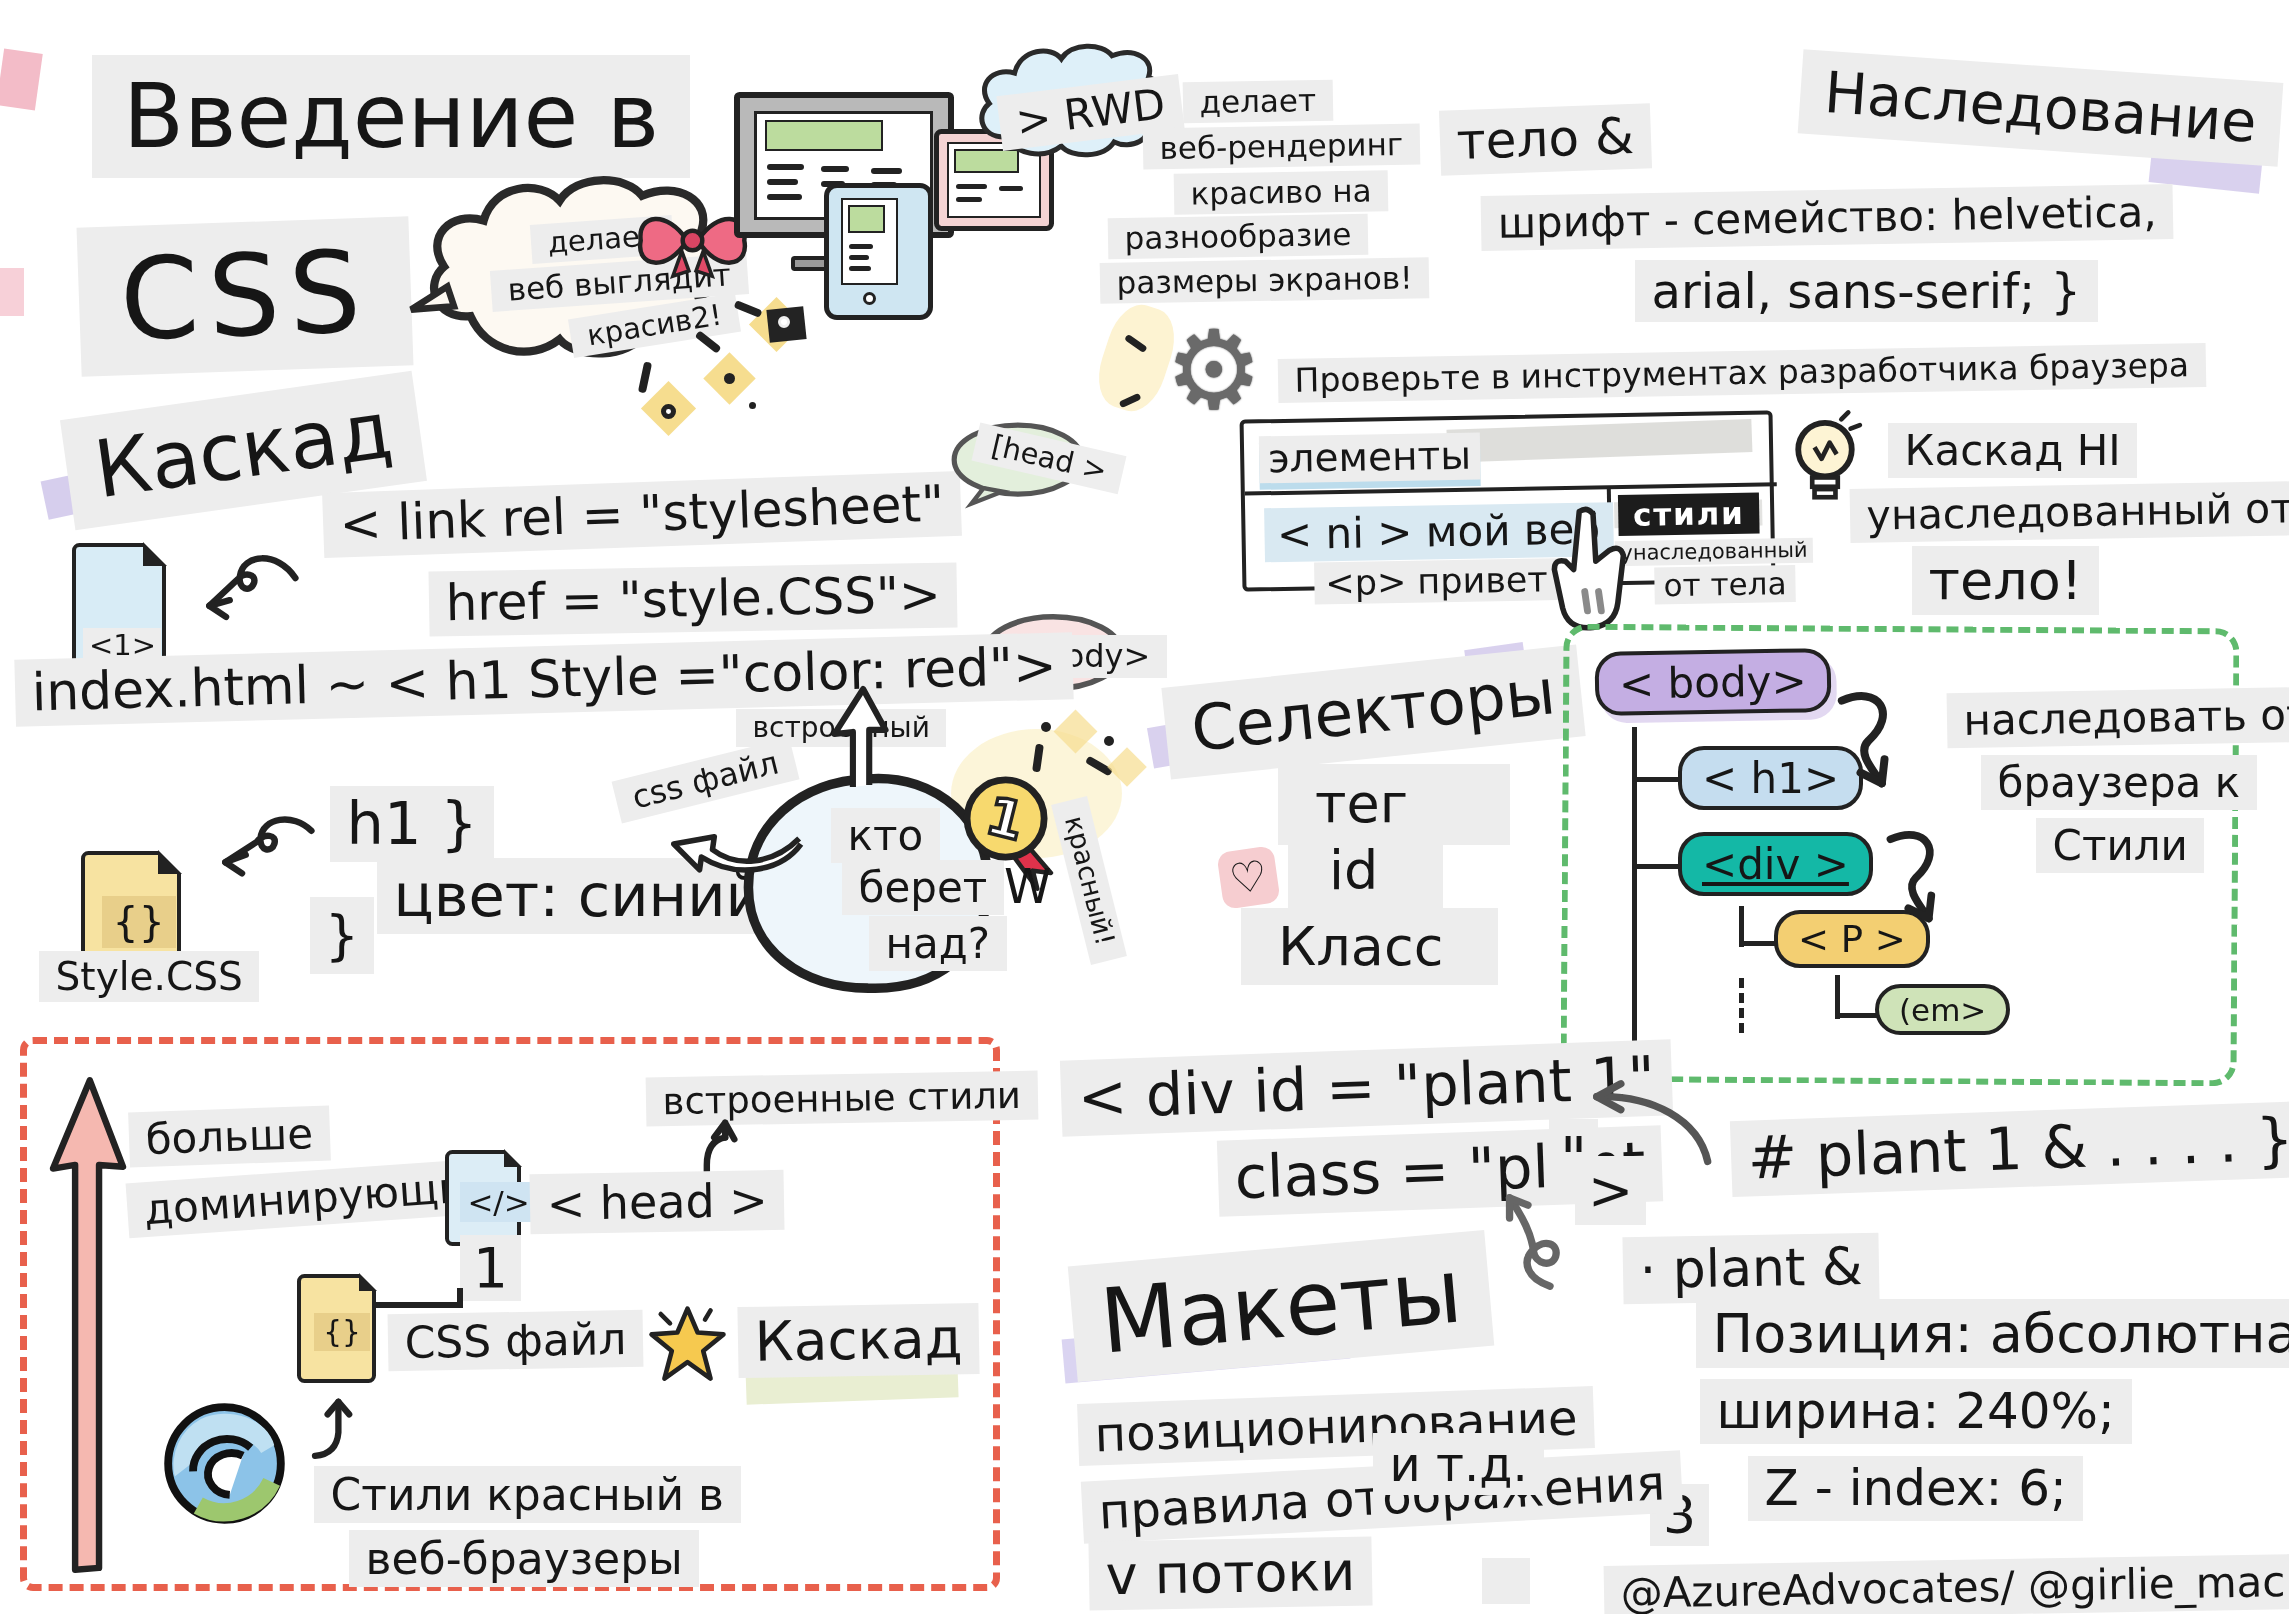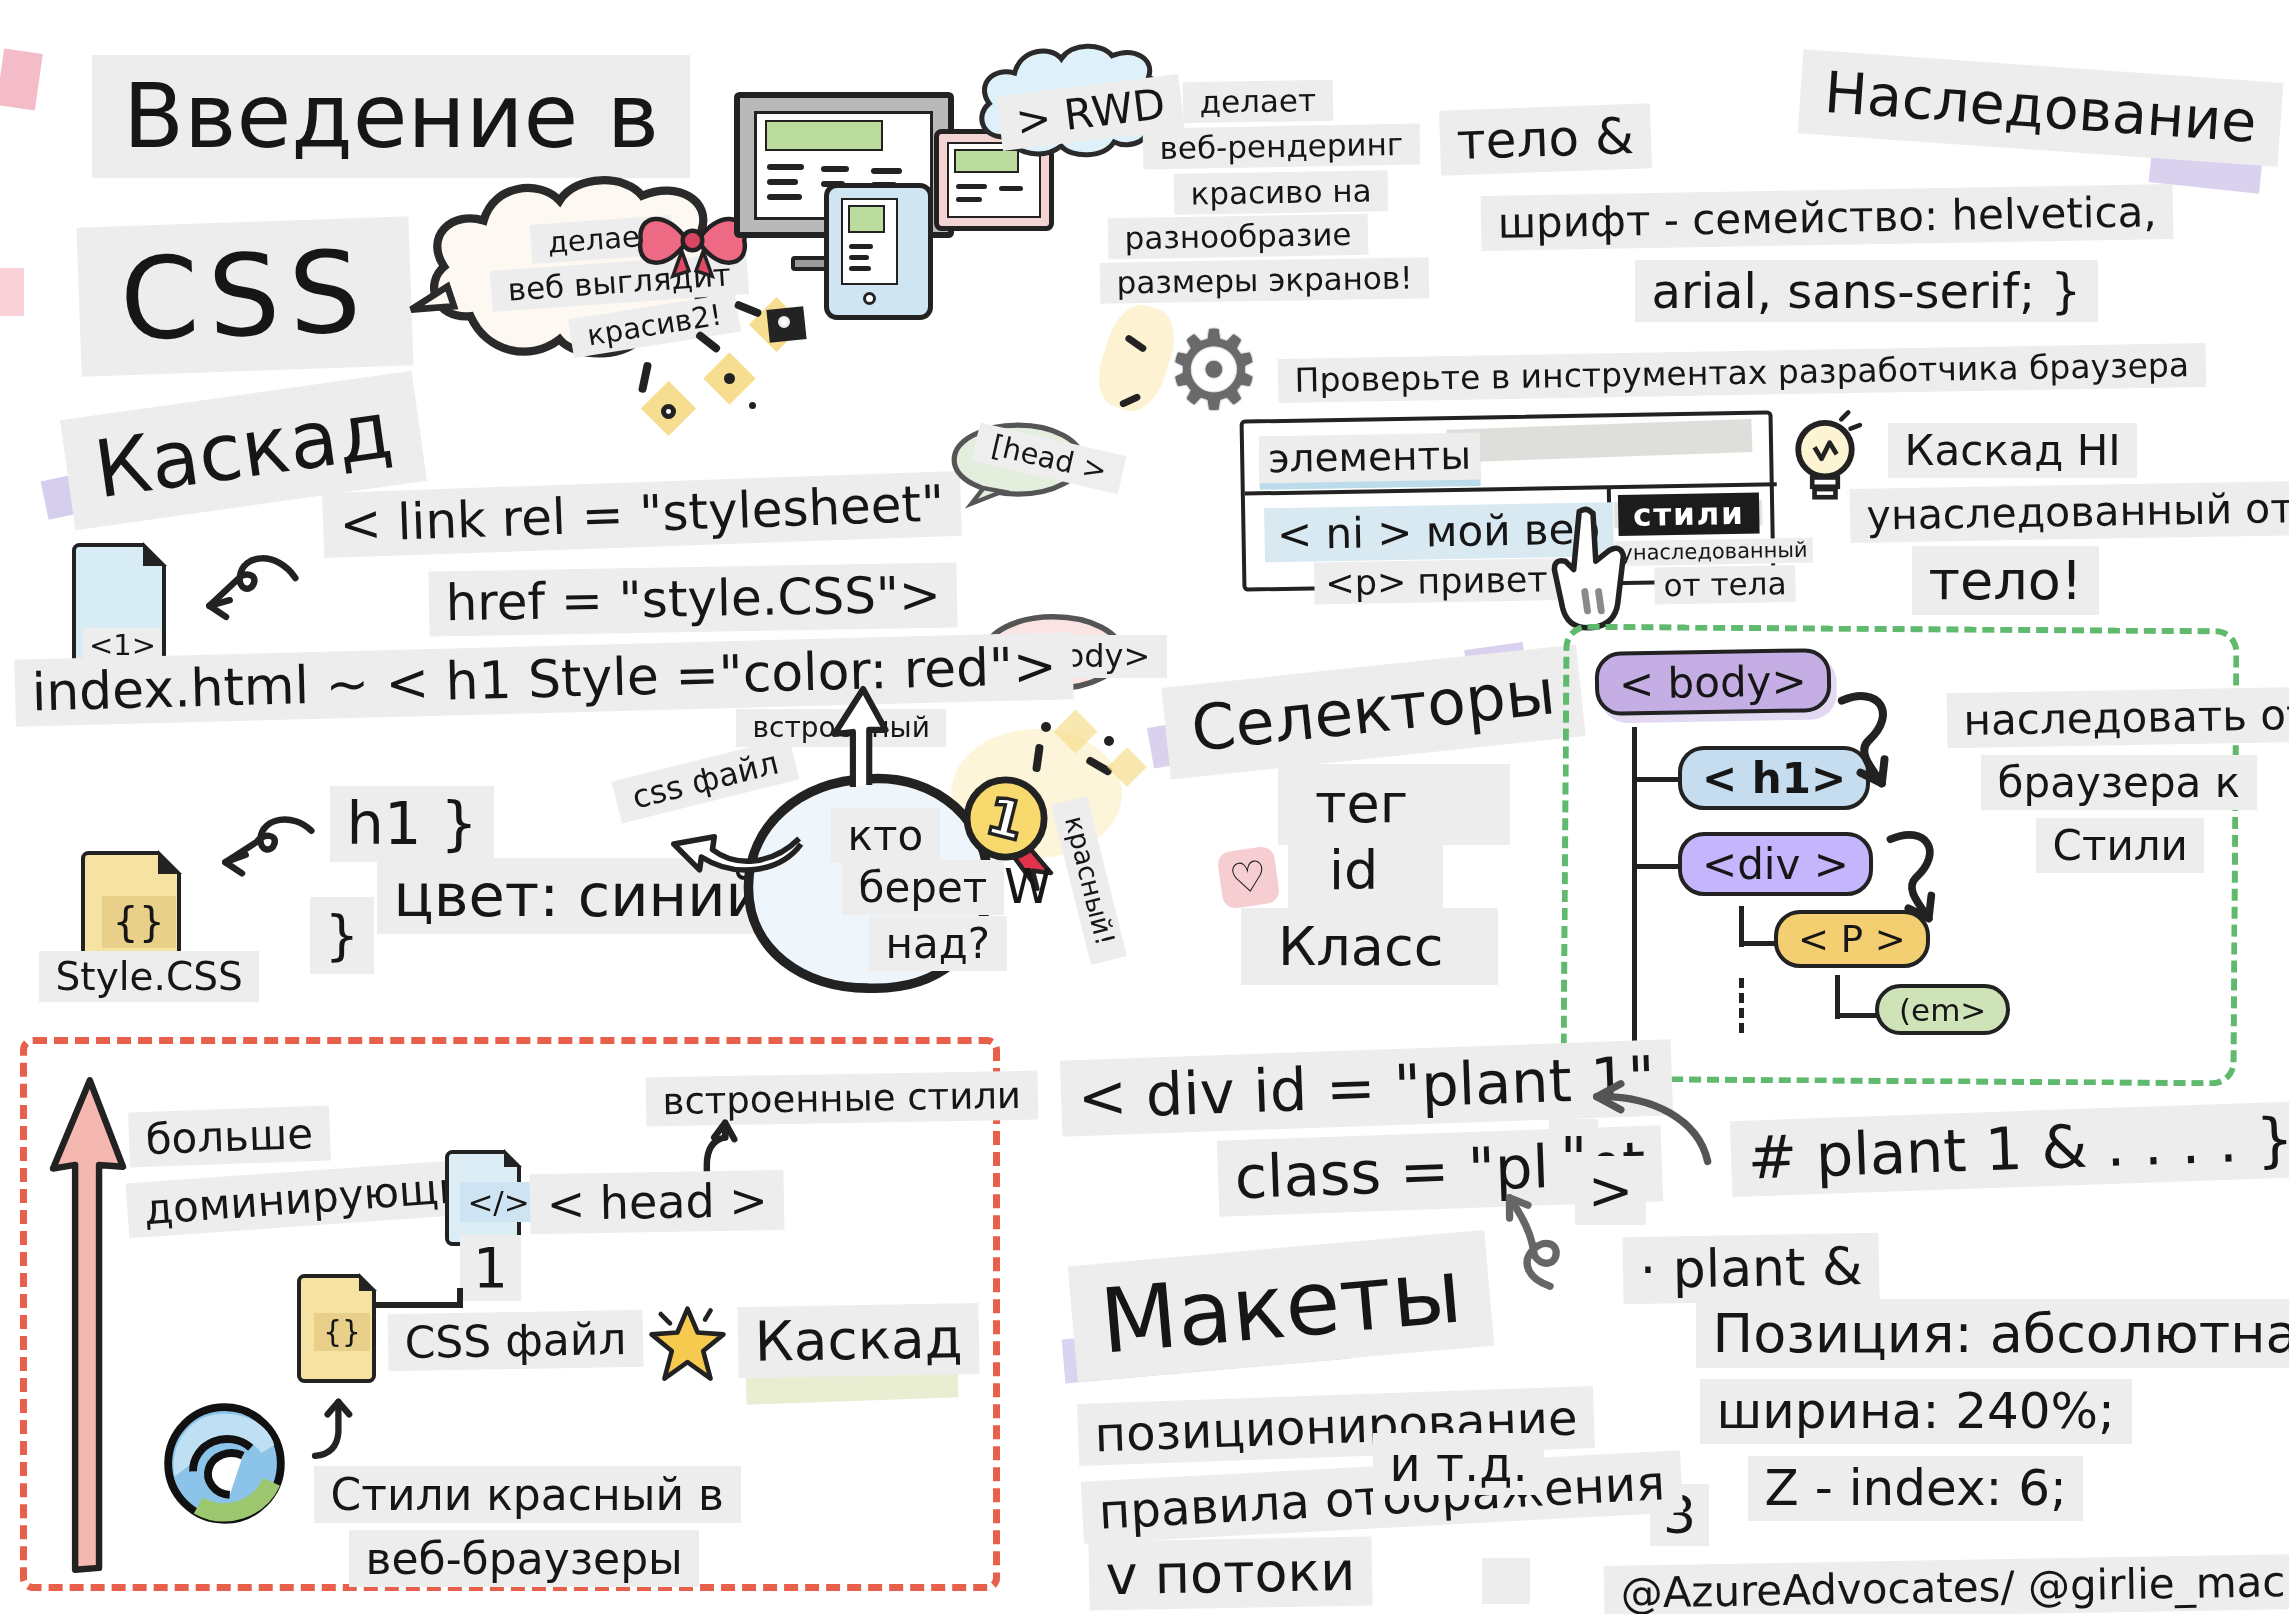--- a/index.html
+++ b/index.html
@@ -186,22 +186,22 @@
 <div class="conn" style="left:1632px;top:727px;height:305px;border-left:5.5px solid #222;"></div>
 <div class="conn" style="left:1632px;top:1032px;height:37px;border-left:5.5px dashed #222;"></div>
 <div class="conn" style="left:1632px;top:777px;width:48px;border-top:5.5px solid #222;"></div>
 <div class="conn" style="left:1632px;top:864px;width:48px;border-top:5.5px solid #222;"></div>
 <div class="conn" style="left:1739px;top:906px;height:41px;border-left:5.5px solid #222;"></div>
 <div class="conn" style="left:1739px;top:941px;width:37px;border-top:5.5px solid #222;"></div>
 <div class="conn" style="left:1739px;top:978px;height:55px;border-left:5.5px dashed #222;"></div>
 <div class="conn" style="left:1835px;top:975px;height:44px;border-left:5.5px solid #222;"></div>
 <div class="conn" style="left:1835px;top:1013px;width:42px;border-top:5.5px solid #222;"></div>
 <div class="pill" style="left:1595px;top:650px;font-size:42px;background:#c4aee3;box-shadow:5.5px 7.4px 0 #b79ddd66;transform:rotate(-1deg);">&lt; body&gt;</div>
-<div class="pill" style="left:1678px;top:746px;font-size:42px;background:#c5ddef;font-weight:bold;">&lt; h1&gt;</div>
-<div class="pill" style="left:1678px;top:832px;font-size:42px;background:#c4b5fd;">&lt;div &gt;</div>
+<div class="pill" style="left:1678px;top:746px;font-size:42px;background:#c5ddef;">&lt; h1&gt;</div>
+<div class="pill" style="left:1678px;top:832px;font-size:42px;background:#14b8a6;text-decoration:underline;">&lt;div &gt;</div>
 <div class="pill" style="left:1774px;top:910px;font-size:37px;background:#f3cf72;">&lt; P &gt;</div>
 <div class="pill" style="left:1875px;top:984px;font-size:31px;background:#cfe3b8;">(em&gt;</div>
 <svg style="left:1827px;top:690px;" width="83" height="120" viewBox="0 0 60 90">
   <path d="M10,8 C38,-4 52,18 30,38 C22,46 30,56 40,70" fill="none" stroke="#222" stroke-width="6" stroke-linecap="round"></path>
   <path d="M40,70 l2,-18 m-2,18 l-16,-8" fill="none" stroke="#222" stroke-width="6" stroke-linecap="round"></path>
 </svg>
 <svg style="left:1877px;top:829px;" width="78" height="115" viewBox="0 0 60 90">
   <path d="M10,8 C38,-4 52,18 30,38 C22,46 30,56 40,70" fill="none" stroke="#222" stroke-width="6" stroke-linecap="round"></path>
   <path d="M40,70 l2,-18 m-2,18 l-16,-8" fill="none" stroke="#222" stroke-width="6" stroke-linecap="round"></path>
 </svg>

